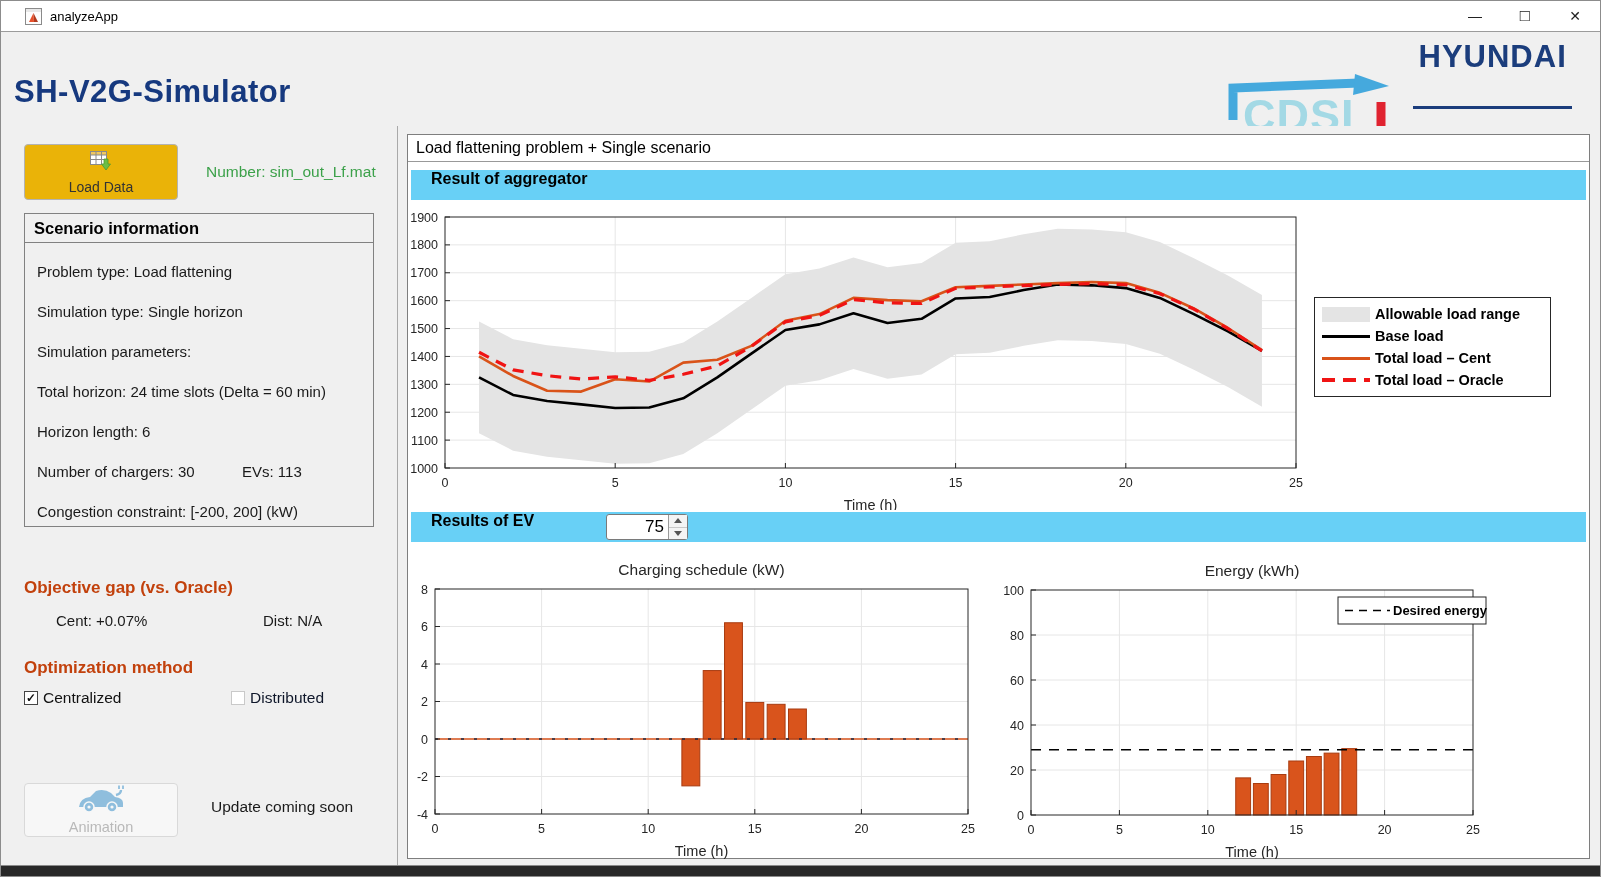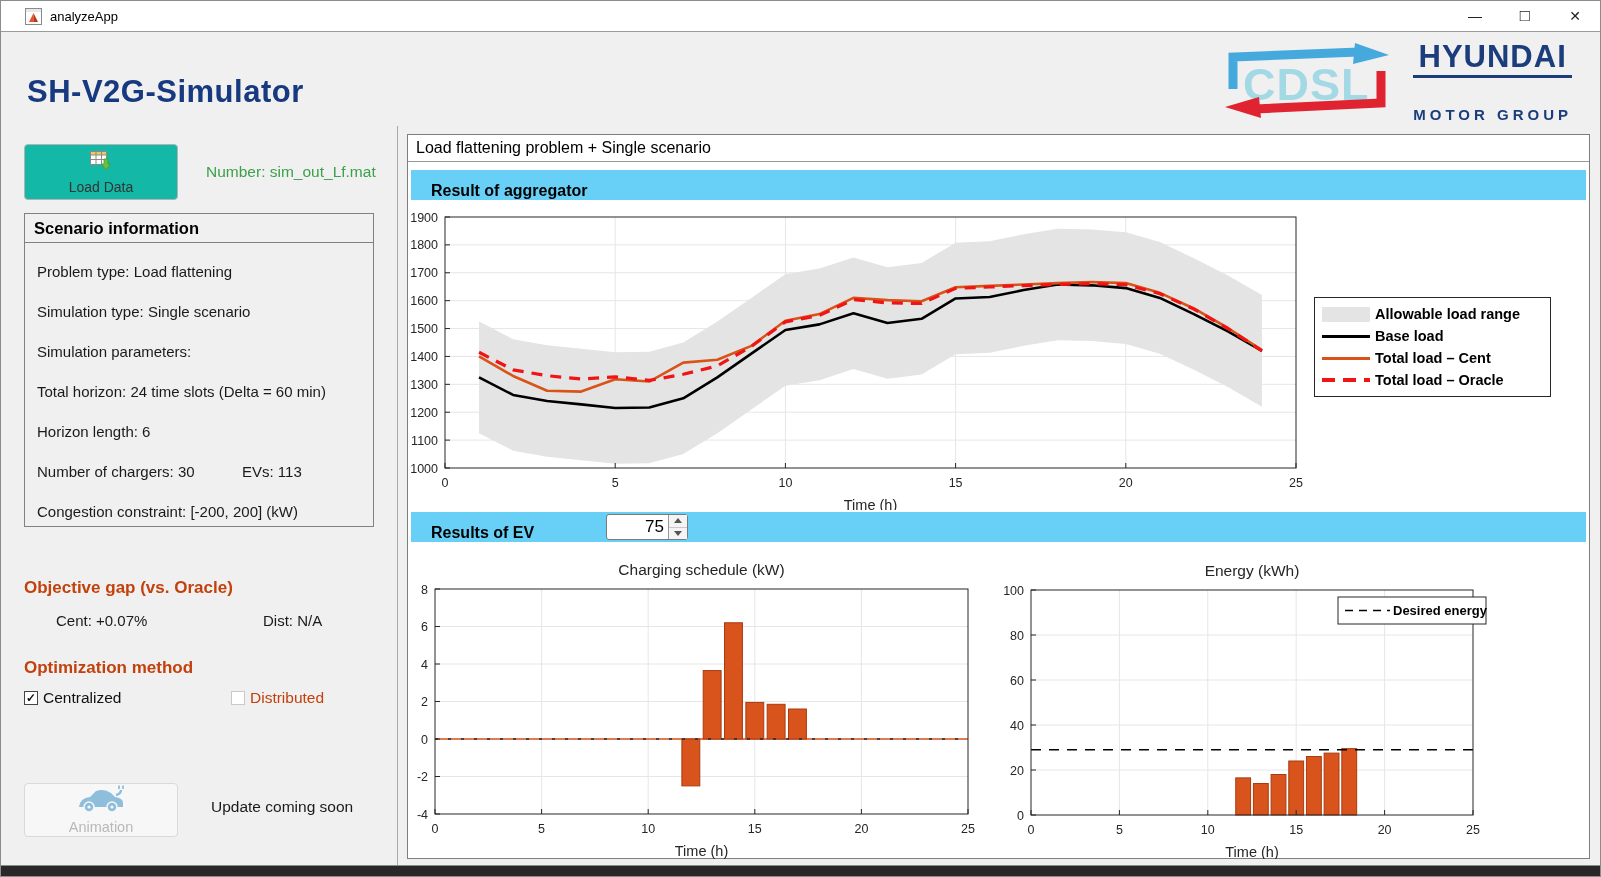--- a/index.html
+++ b/index.html
@@ -8,65 +8,65 @@
 
   
   .titlebar { position:absolute; top:0; left:0; right:0; height:31px; background:#fff; border-bottom:1px solid #9b9b9b; }
   .app-icon { position:absolute; left:24px; top:7px; width:17px; height:17px; }
   .tb-title { position:absolute; left:49px; top:8px; font-size:13px; color:#000; }
   .tb-controls { position:absolute; right:0; top:0; height:30px; display:flex; }
   .tb-btn { width:50px; height:30px; display:flex; align-items:center; justify-content:center; font-size:14px; color:#222; cursor:default; }
 
   
   .header { position:absolute; top:31px; left:0; right:0; height:94px; background:#f0f0f0; }
-  .app-title { position:absolute; left:26px; top:42px; font-size:31px; font-weight:bold; color:#16397f; letter-spacing:0.5px; }
+  .app-title { position:absolute; left:13px; top:42px; font-size:31px; font-weight:bold; color:#16397f; letter-spacing:0.5px; }
   .logos { position:absolute; right:28px; top:10px; display:flex; align-items:center; gap:22px; }
-  .hyundai { display:flex; flex-direction:column; align-items:center; }
+  .hyundai { display:flex; flex-direction:column; align-items:center;gap:31px; }
   .hyundai-word { font-size:31px; font-weight:bold; color:#1b3d7c; letter-spacing:1px; line-height:30px; }
   .hyundai-line { width:100%; height:3px; background:#1b3d7c; margin:3px 0 3px 0; }
   .hyundai-sub { font-size:15px; font-weight:bold; color:#1b3d7c; letter-spacing:4px;margin-top:25px; }
 
   
   .body { position:absolute; top:125px; left:0; right:0; bottom:11px; }
   .sidebar { position:absolute; left:0; top:0; bottom:0; width:397px; background:#f0f0f0; border-right:1px solid #a9a9a9; }
   .main-area { position:absolute; left:398px; right:0; top:0; bottom:0; background:#f0f0f0; }
   .bottom-strip { position:absolute; left:0; right:0; bottom:0; height:11px; background:#282828; border-top:1px solid #8a8a8a; }
 
   
-  .btn { background:#14b8a6; border:1px solid #b3b3b3; border-radius:4px; display:flex; flex-direction:column; align-items:center; justify-content:center; cursor:pointer; }
+  .btn { background:#eab308; border:1px solid #b3b3b3; border-radius:4px; display:flex; flex-direction:column; align-items:center; justify-content:center; cursor:pointer; }
   .load-btn { position:absolute; left:23px; top:18px; width:154px; height:56px; gap:3px; }
   .load-btn .blabel { font-size:14px; color:#333; }
   .loaded-status { position:absolute; left:205px; top:37px; font-size:15.5px; color:#3ca14a; }
 
   .scen-panel { position:absolute; left:23px; top:87px; width:350px; height:314px; border:1px solid #818181; background:#f0f0f0; }
   .scen-title { height:29px; line-height:28px; padding-left:9px; font-size:16.5px; font-weight:bold; color:#000; border-bottom:1px solid #818181; }
   .scen-lines { padding:9px 12px 0 12px; }
   .scen-line { position:relative; height:40px; line-height:40px; font-size:15px; color:#1a1a1a; white-space:nowrap; }
   .scen-right { position:absolute; left:205px; top:0; }
 
   .side-h { position:absolute; left:23px; font-size:17px; font-weight:bold; color:#c2410c; }
   .obj-title { top:452px; }
   .obj-cent { position:absolute; left:55px; top:486px; font-size:15px; color:#1a1a1a; }
   .obj-dist { position:absolute; left:262px; top:486px; font-size:15px; color:#1a1a1a; }
   .opt-title { top:532px; }
   .cb { position:absolute; top:563px; display:flex; align-items:center; gap:5px; cursor:pointer; }
   .cb .cbbox { width:14px; height:14px; background:#fff; border:1px solid #444; font-size:12px; line-height:12px; text-align:center; color:#111; font-weight:bold; }
   .cb .cblabel { font-size:15.5px; color:#111; }
   .cb.disabled .cbbox { border-color:#c9c9c9; }
-  .cb.disabled .cblabel { color:#c2410c; }
+  .cb.disabled .cblabel { color:#0f172a; }
   .cb1 { left:23px; } .cb2 { left:230px; }
 
   .anim-btn { position:absolute; left:23px; top:657px; width:154px; height:54px; background:#f7f7f7; border-color:#d9d9d9; cursor:default; }
   .anim-btn .blabel { font-size:14.5px; color:#b9b9b9; }
   .update-note { position:absolute; left:210px; top:672px; font-size:15.5px; color:#1a1a1a; }
 
   
   .main-panel { position:absolute; left:8px; top:8px; width:1183px; height:725px; background:#fff; border:1px solid #7e7e7e; }
   .panel-title { height:27px; line-height:26px; padding-left:8px; font-size:16px; font-weight:normal; color:#000; border-bottom:1px solid #999; }
-  .bluebar { position:absolute; left:3px; right:3px; height:30px; background:#68d0f6; display:flex; align-items:flex-end; }
+  .bluebar { position:absolute; left:3px; right:3px; height:30px; background:#68d0f6; display:flex; align-items:flex-start; }
   .bluebar .bb-label { font-size:16px; font-weight:bold; color:#000; padding-left:20px; }
   .bb1 { top:35px; }
   .bb2 { top:377px; }
 
   .agg-wrap { position:absolute; left:1px; top:65px; width:1181px; height:310px; }
   .charts-row { position:absolute; left:0; top:412px; width:1181px; height:312px; }
 
   svg text.tick { font-size:12.5px; fill:#262626; font-family:"Liberation Sans",sans-serif; }
   svg text.xlab { font-size:14.5px; fill:#262626; font-family:"Liberation Sans",sans-serif; }
   svg text.ctitle { font-size:15.5px; fill:#262626; font-family:"Liberation Sans",sans-serif; }
@@ -151,21 +151,21 @@
           </svg>
         </span>
         <span class="blabel">Load Data</span>
       </div>
       <div class="loaded-status">Number: sim_out_Lf.mat</div>
 
       <div class="scen-panel">
         <div class="scen-title">Scenario information</div>
         <div class="scen-lines">
             <div class="scen-line"><span>Problem type: Load flattening</span></div>
-            <div class="scen-line"><span>Simulation type: Single scenario</span></div>
+            <div class="scen-line"><span>Simulation type: Single horizon</span></div>
             <div class="scen-line"><span>Simulation parameters:</span></div>
             <div class="scen-line"><span>Total horizon: 24 time slots (Delta = 60 min)</span></div>
             <div class="scen-line"><span>Horizon length: 6</span></div>
             <div class="scen-line"><span>Number of chargers: 30</span><span class="scen-right">EVs: 113</span></div>
             <div class="scen-line"><span>Congestion constraint: [-200, 200] (kW)</span></div>
           </div>
       </div>
 
       <div class="side-h obj-title">Objective gap (vs. Oracle)</div>
       <div class="obj-cent">Cent: +0.07%</div>

